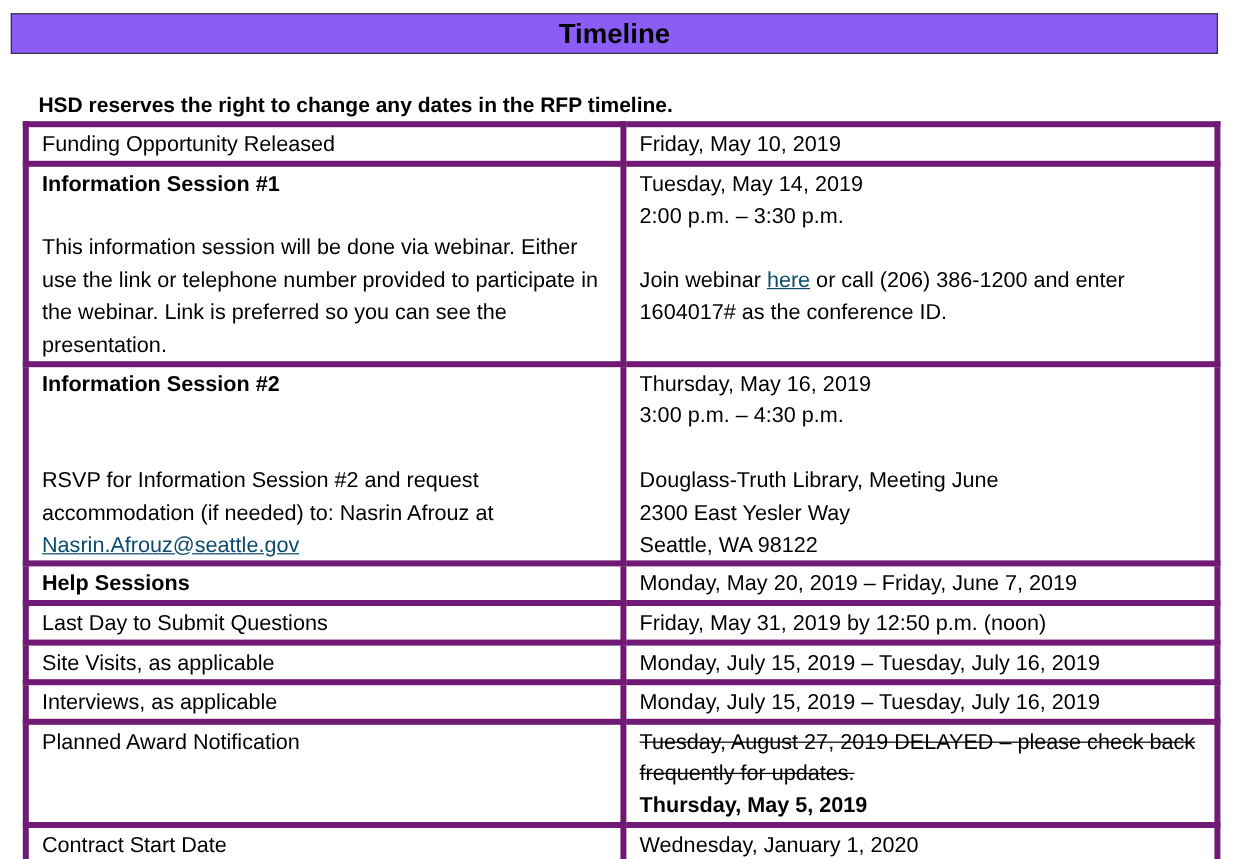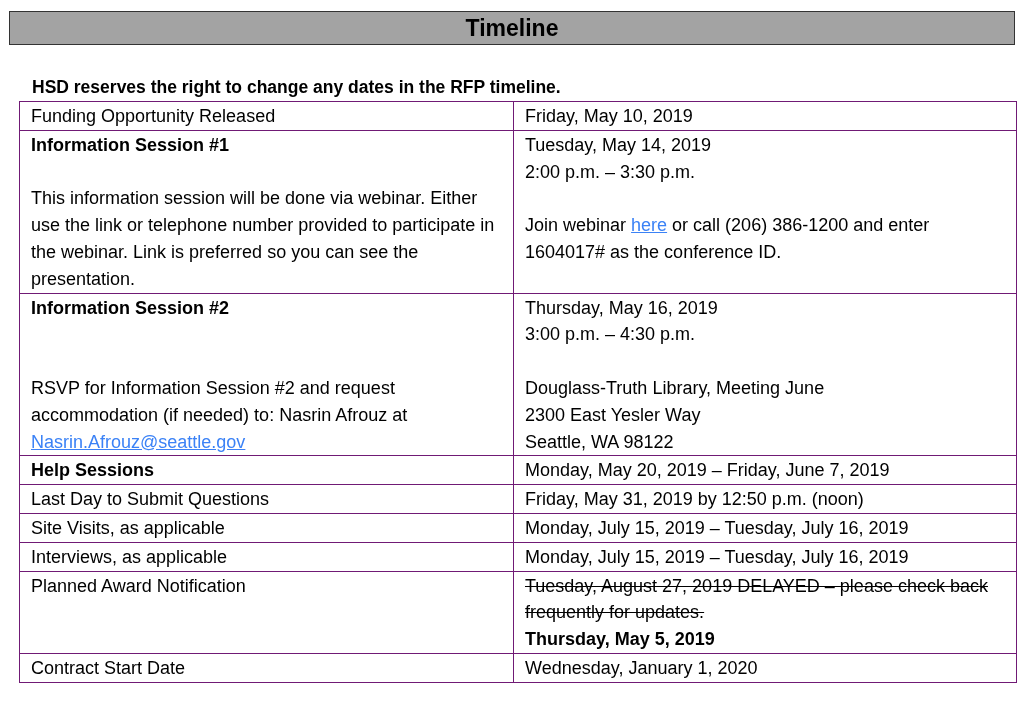--- a/index.html
+++ b/index.html
@@ -1,23 +1,23 @@
 <!DOCTYPE html>
 <html><head>
 <meta charset="utf-8">
 <style>
   html,body{margin:0;padding:0;background:#fff;}
   body{width:1031px;height:716px;position:relative;overflow:hidden;font-family:"Liberation Sans",sans-serif;color:#000;}
-  .title-bar{position:absolute;left:9px;top:11px;width:1006px;height:34px;background:#a3a3a3;border:1px solid #333;box-sizing:border-box;display:flex;align-items:center;justify-content:center;font-weight:bold;font-size:23px;}
+  .title-bar{position:absolute;left:9px;top:11px;width:1006px;height:34px;background:#8b5cf6;border:1px solid #333;box-sizing:border-box;display:flex;align-items:center;justify-content:center;font-weight:bold;font-size:23px;}
   .notice{position:absolute;left:32px;top:77px;font-weight:bold;font-size:17.5px;}
   table{position:absolute;left:19px;top:101px;width:998px;border-collapse:collapse;font-size:18px;line-height:26.8px;}
-  td{border:1px solid #701a75;vertical-align:top;padding:1px 11px 0 11px;}
+  td{border:5px solid #701a75;vertical-align:top;padding:1px 11px 0 11px;}
   td.c1{width:471px;}
   .b{font-weight:bold;}
-  a{color:#3b82f6;text-decoration:underline;}
+  a{color:#0c4a6e;text-decoration:underline;}
   .strike{text-decoration:line-through;}
   .blank{height:26.8px;}
 </style>
 </head>
 <body>
 
 <div class="title-bar">Timeline</div>
 <div class="notice">HSD reserves the right to change any dates in the RFP timeline.</div>
 
 <table>

